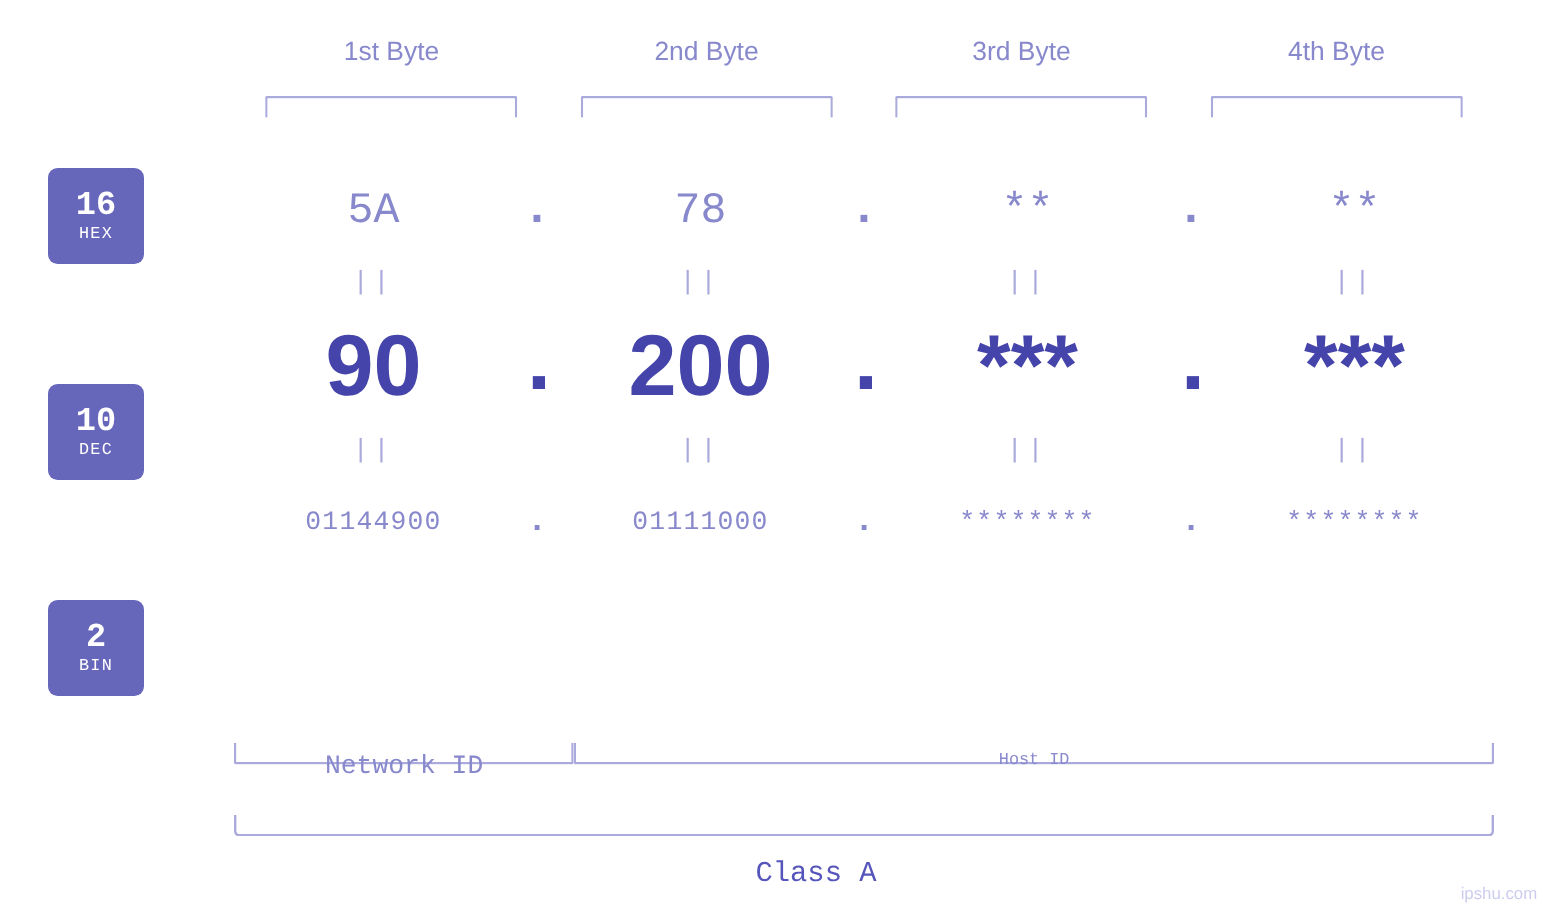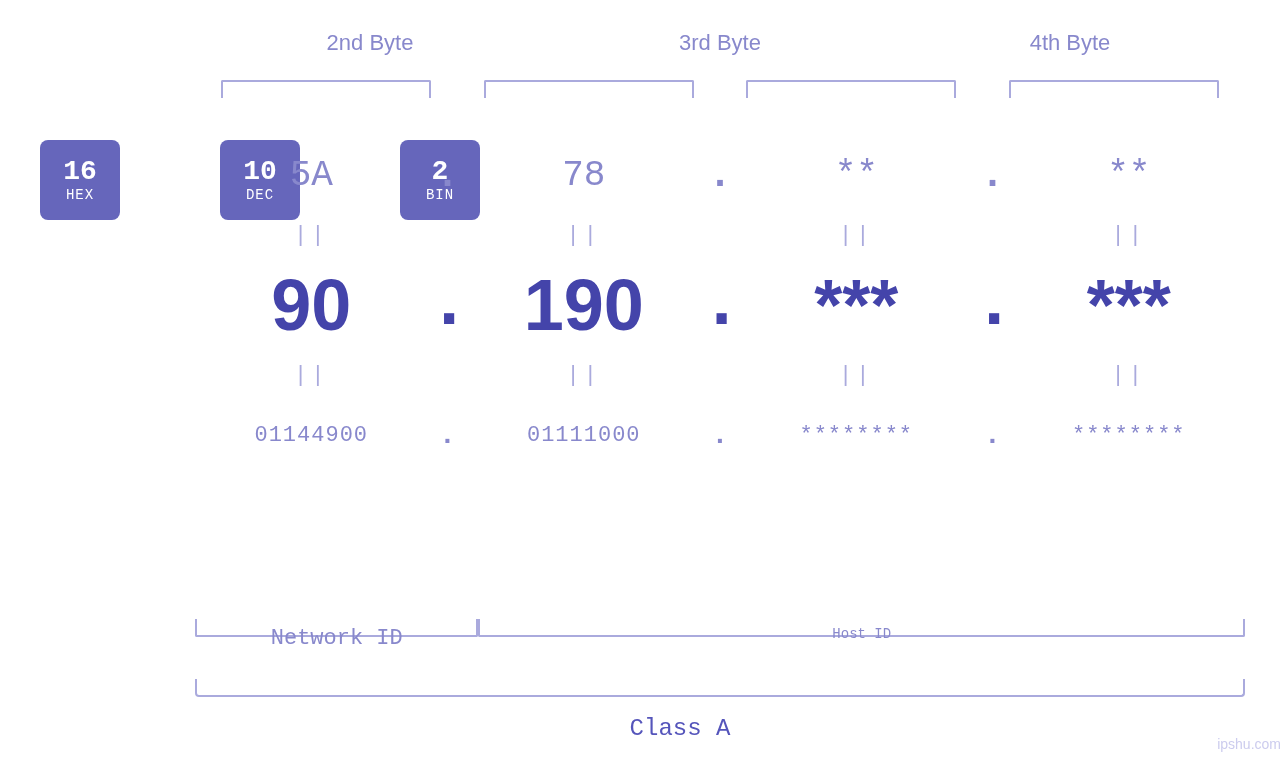--- a/index.html
+++ b/index.html
@@ -60,20 +60,21 @@
       border-bottom: none;
       border-radius: 2px 2px 0 0;
     }
 
     
     .base-labels {
       position: absolute;
       top: 140px;
       left: 40px;
       display: flex;
+      flex-direction: column;
       gap: 100px;
     }
 
     .base-badge {
       width: 80px;
       height: 80px;
       background: #6666bb;
       border-radius: 8px;
       display: flex;
       flex-direction: column;
@@ -280,20 +281,21 @@
       font-size: 14px;
       font-family: Arial, sans-serif;
     }
   </style>
 </head>
 <body>
 
 <div class="container">
 
   <div class="byte-headers">
+    <div class="byte-header">1st Byte</div>
     <div class="byte-header">2nd Byte</div>
     <div class="byte-header">3rd Byte</div>
     <div class="byte-header">4th Byte</div>
   </div>
 
   <div class="bracket-row">
     <div class="bracket">
         <div class="bracket-line"></div>
       </div>
     <div class="bracket">
@@ -340,21 +342,21 @@
       <div class="eq-cell">||</div>
       <div class="eq-sep"></div>
       <div class="eq-cell">||</div>
       <div class="eq-sep"></div>
       <div class="eq-cell">||</div>
     </div>
 
     <div class="dec-row">
       <div class="dec-cell">90</div>
       <div class="dec-dot">.</div>
-      <div class="dec-cell">190</div>
+      <div class="dec-cell">200</div>
       <div class="dec-dot">.</div>
       <div class="dec-cell">***</div>
       <div class="dec-dot">.</div>
       <div class="dec-cell">***</div>
     </div>
 
     <div class="equals-row">
       <div class="eq-cell">||</div>
       <div class="eq-sep"></div>
       <div class="eq-cell">||</div>

